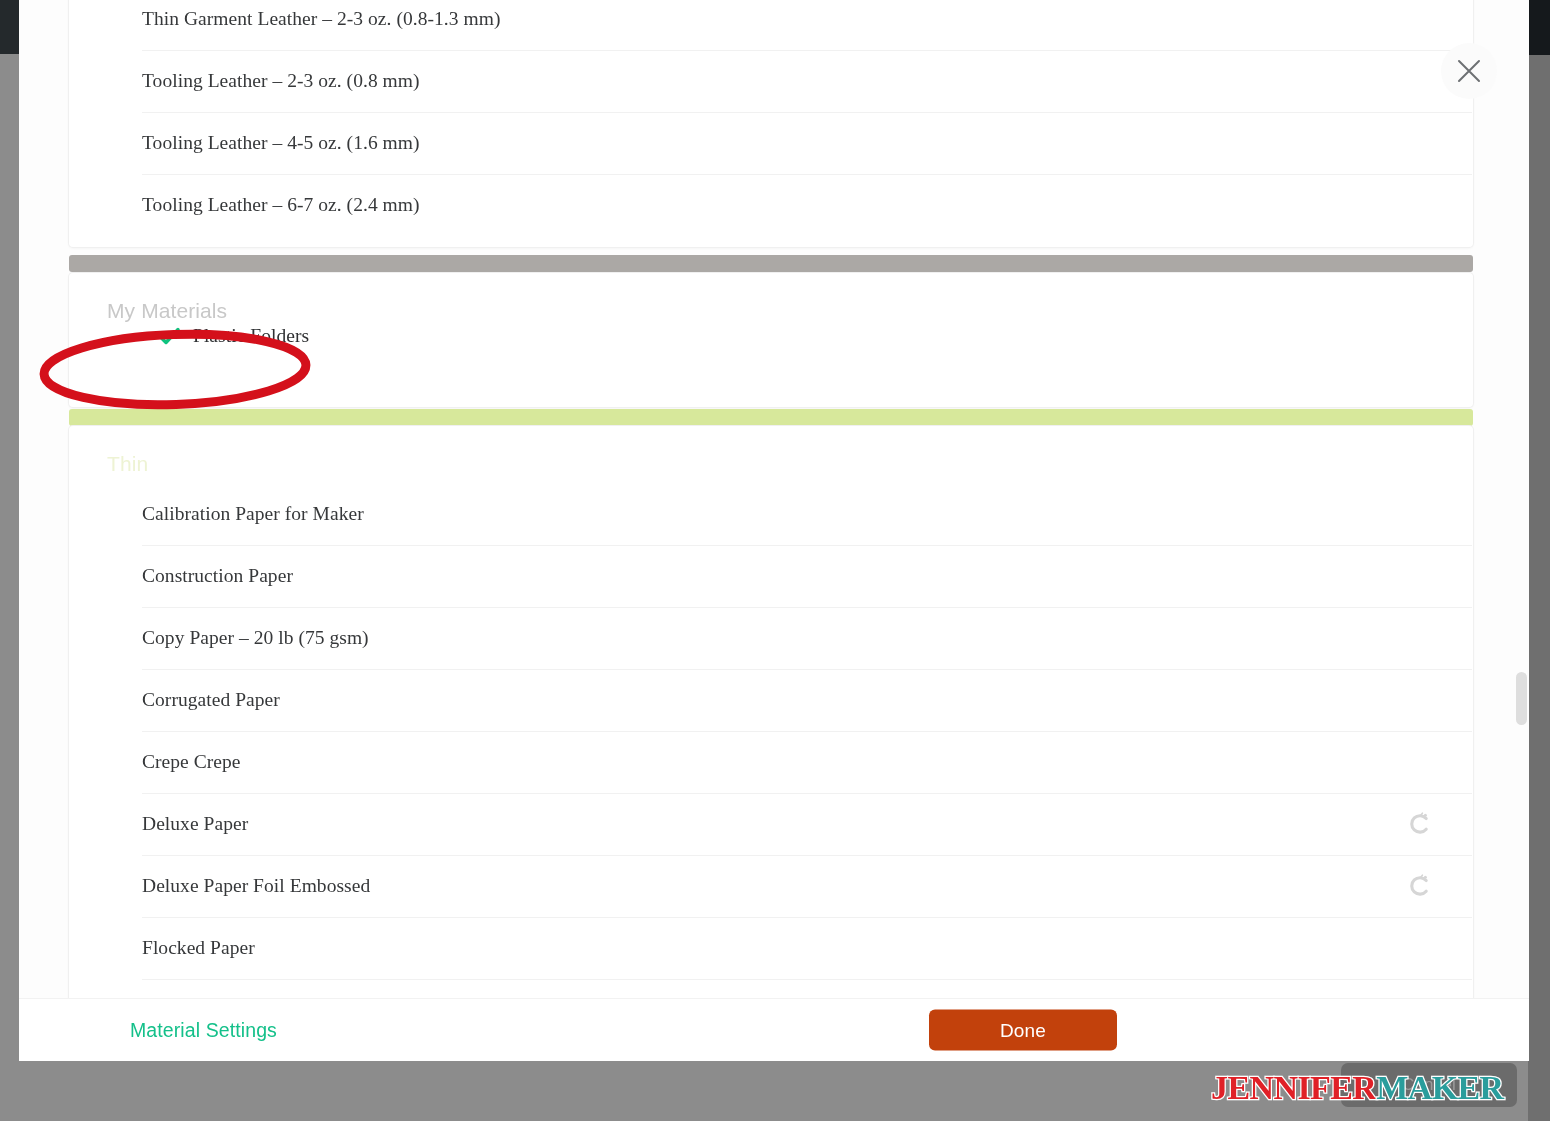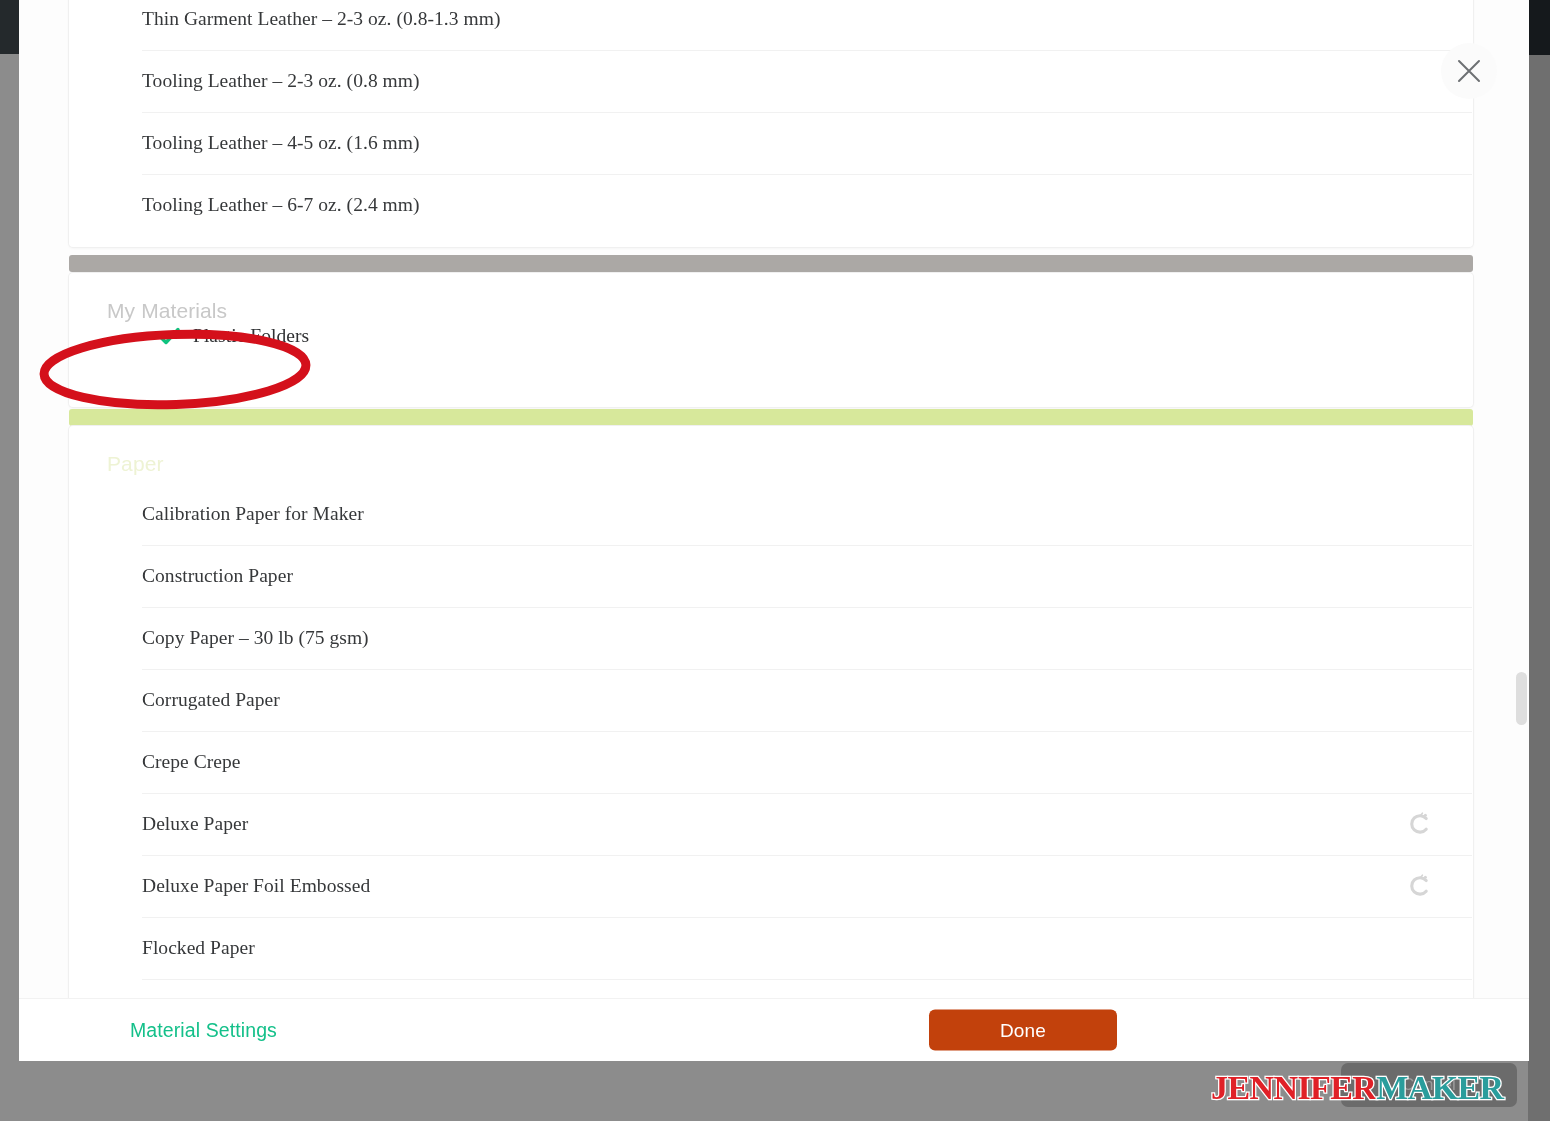--- a/index.html
+++ b/index.html
@@ -346,21 +346,21 @@
 
     <div class="panel panel-paper">
       <ul class="mat-list list-paper">
         <li class="mat-row">
           <span class="mat-label">Calibration Paper for Maker</span>
         </li>
         <li class="mat-row">
           <span class="mat-label">Construction Paper</span>
         </li>
         <li class="mat-row">
-          <span class="mat-label">Copy Paper – 30 lb (75 gsm)</span>
+          <span class="mat-label">Copy Paper – 20 lb (75 gsm)</span>
         </li>
         <li class="mat-row">
           <span class="mat-label">Corrugated Paper</span>
         </li>
         <li class="mat-row">
           <span class="mat-label">Crepe Crepe</span>
         </li>
         <li class="mat-row">
           <span class="mat-label">Deluxe Paper</span>
           <span class="row-icon">
@@ -389,21 +389,21 @@
           <span class="row-icon">
             <svg width="24" height="26" viewBox="0 0 24 26" aria-hidden="true">
               <path d="M18.2 7.6 A8.2 8.2 0 1 0 18.2 18.2" stroke="currentColor" stroke-width="3.1" fill="none" stroke-linecap="round"></path>
               <circle cx="17.4" cy="4.2" r="1.5" fill="currentColor"></circle>
               <path d="M12.2 5.0 L14.4 2.2" stroke="currentColor" stroke-width="1.6" fill="none" stroke-linecap="round"></path>
             </svg>
           </span>
         </li>
       </ul>
     </div>
-    <div class="group-title paper">Paper</div>
+    <div class="group-title paper">Thin</div>
 
     <div class="scroll-track"></div>
     <div class="scroll-thumb"></div>
 
     <div class="modal-footer">
       <button class="material-settings-link">Material Settings</button>
       <button class="done-button">Done</button>
     </div>
   </div>
 

